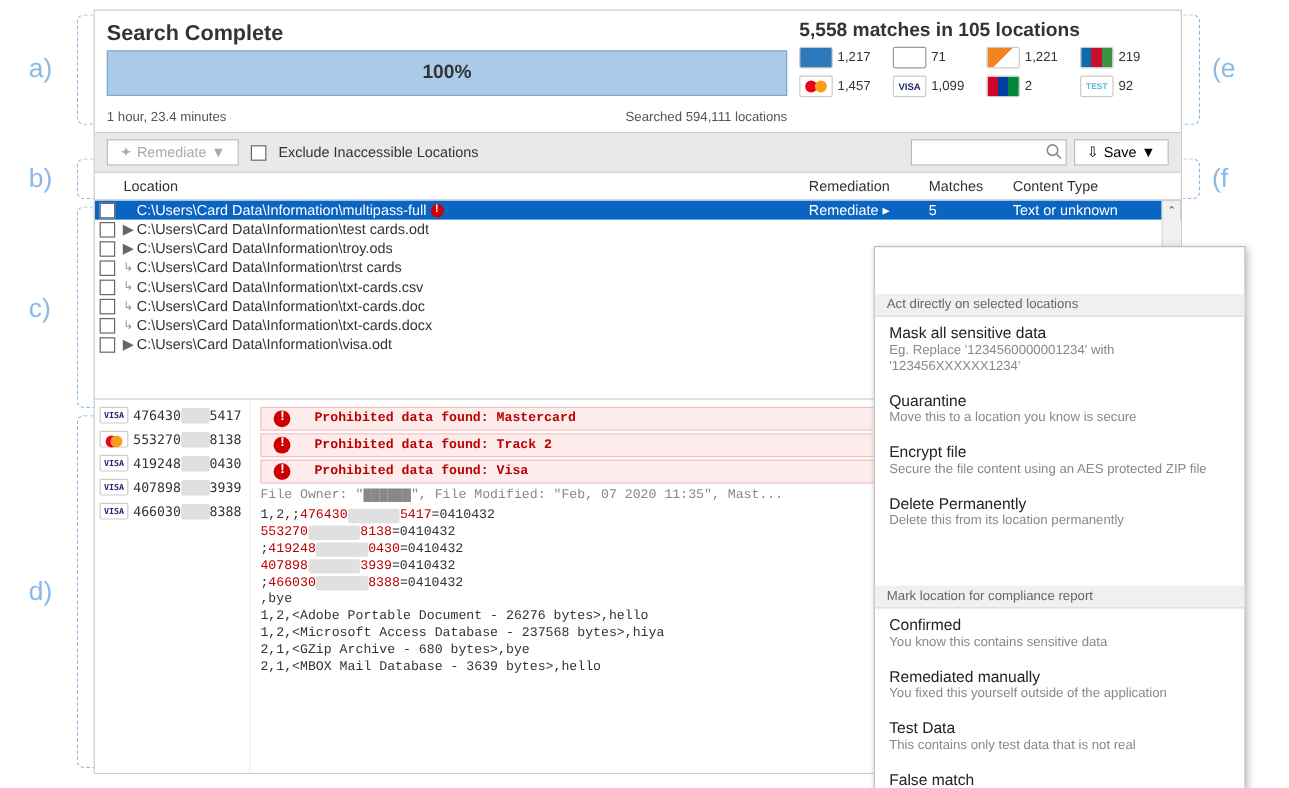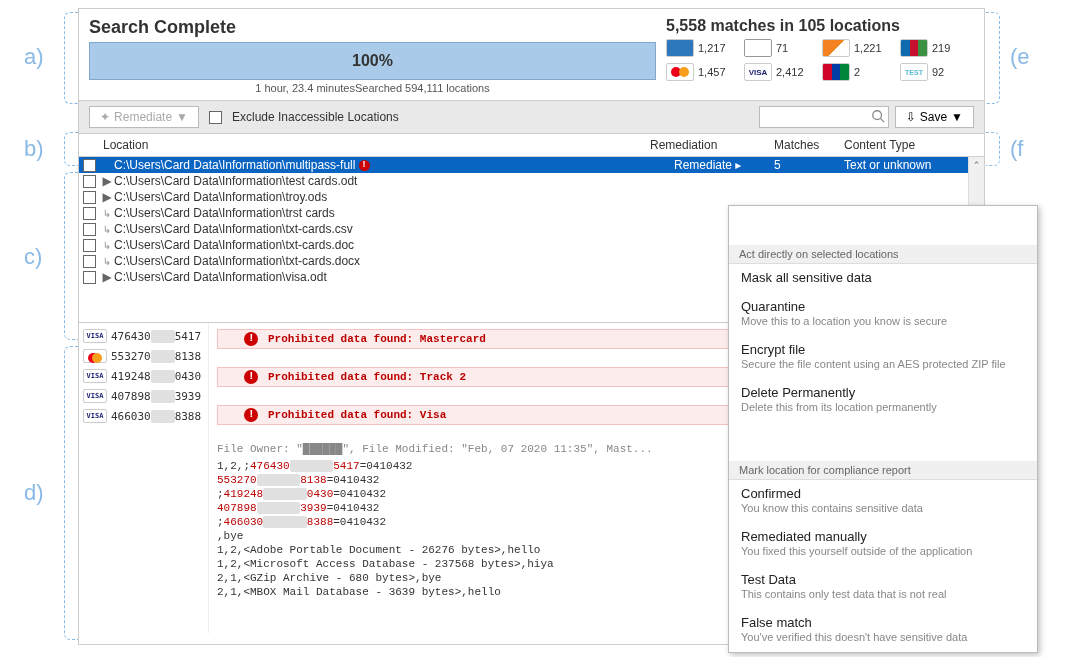--- a/index.html
+++ b/index.html
@@ -10,21 +10,21 @@
 .brace-v { position: absolute; border: 1.5px dashed #89b9e6; border-right: none; border-radius: 6px 0 0 6px; }
 .brace-v.right { border: 1.5px dashed #89b9e6; border-left: none; border-radius: 0 6px 6px 0; }
 .dbox { position: absolute; border: 1.5px dashed #89b9e6; border-radius: 4px; }
 
 .panel { position: absolute; left: 78px; top: 8px; width: 907px; height: 637px; border: 1px solid #ccc; background: #fff; }
 
 .top-row { display: flex; padding: 8px 10px 6px 10px; gap: 10px; }
 .progress-box { flex: 1; }
 .progress-title { font-size: 18px; font-weight: bold; color: #333; margin-bottom: 4px; }
 .progress-bar { height: 38px; background: #a9cbe9; border: 1px solid #7fa8cc; display: flex; align-items: center; justify-content: center; font-weight: bold; font-size: 16px; }
-.progress-meta { display: flex; justify-content: center; font-size: 11px; color: #555; margin-top: 2px; }
+.progress-meta { display: flex; justify-content: space-between; font-size: 11px; color: #555; margin-top: 12px; }
 
 .summary-box { width: 308px; }
 .summary-title { font-size: 16px; font-weight: bold; color: #333; margin-bottom: 4px; }
 .card-grid { display: flex; flex-direction: column; gap: 6px; }
 .card-row { display: flex; gap: 6px; }
 .card-item { display: flex; align-items: center; gap: 4px; width: 72px; font-size: 11px; }
 .card-logo { width: 28px; height: 18px; border: 1px solid #ccc; border-radius: 2px; display: flex; align-items: center; justify-content: center; font-size: 7px; font-weight: bold; color: #fff; }
 .amex { background: #2e77bc; } .diners { background: #fff; color:#004a93; border:1px solid #999; } .discover { background: linear-gradient(135deg,#f58220 50%,#fff 50%); color:#333; }
 .jcb { background: linear-gradient(90deg,#0f6bb0 33%,#c8102e 33% 66%,#3a913f 66%); }
 .mc { background: #fff; position:relative; }
@@ -37,21 +37,21 @@
 .toolbar { display:flex; align-items:center; padding:4px 10px; background:#e9e9e9; border-top:1px solid #ccc; border-bottom:1px solid #ccc; gap:10px; height:34px; }
 .btn { border:1px solid #bbb; background:#fff; padding:3px 10px; font-size:12px; display:inline-flex; align-items:center; gap:4px; cursor:pointer; }
 .btn-disabled { color:#aaa; }
 .chk-wrap { display:flex; align-items:center; gap:4px; font-size:12px; }
 .search-wrap { margin-left:auto; display:flex; align-items:center; gap:6px; }
 .search-input { border:1px solid #bbb; background:#fff; width:130px; height:22px; padding:0 22px 0 4px; }
 .search-ico { position:relative; }
 .search-ico svg { position:absolute; right:4px; top:3px; width:14px; height:14px; }
 
 .table-head { display:flex; border-bottom:1px solid #d0d0d0; padding:4px 0 4px 24px; font-size:12px; color:#333; }
-.th-loc { flex:1; } .th-rem { width:100px; } .th-match { width:70px;margin-left:24px; } .th-ct { width:140px; padding-right:20px;}
+.th-loc { flex:1; } .th-rem { width:100px; } .th-match { width:70px; } .th-ct { width:140px; padding-right:20px;}
 
 .rows { position:relative; height:166px; overflow:hidden; border-bottom:1px solid #ccc; }
 .row { display:flex; align-items:center; padding:2px 0 2px 4px; font-size:12px; height:16px; }
 .row.sel { background:#0a64c2; color:#fff; }
 .chk { width:13px; height:13px; border:1px solid #666; margin-right:6px; background:#fff; }
 .tri { width:10px; display:inline-block; text-align:center; color:#666; margin-right:2px; }
 .tri.sub { color:#999; font-size:10px; }
 .row .loc { flex:1; white-space:nowrap; overflow:hidden; text-overflow:ellipsis; }
 .row .rem { width:100px; } .row .mat{width:70px;} .row .ct{width:140px;}
 .err-ico { display:inline-block; width:11px; height:11px; border-radius:50%; background:#c00; margin-left:4px; position:relative; vertical-align:middle;}
@@ -60,21 +60,21 @@
 .scroll-up,.scroll-dn { height:16px; text-align:center; font-size:9px; color:#666; line-height:16px; }
 
 .detail { display:flex; height:310px; }
 .card-list { width:130px; padding:6px 4px; border-right:1px solid #eee; display:flex; flex-direction:column; gap:6px; }
 .card-list-item { display:flex; align-items:center; gap:4px; font-size:11px; font-family:Consolas,monospace; }
 .mini-logo { width:24px; height:14px; font-size:7px; font-weight:bold; display:flex; align-items:center; justify-content:center; border:1px solid #ccc; border-radius:2px;}
 .visa-m { background:#fff; color:#1a1f71; }
 .mask { background:#e0e0e0; color:transparent; border-radius:2px; padding:0 2px; }
 
 .file-pane { flex:1; padding:6px 8px; font-family:Consolas,"Courier New",monospace; font-size:11px; position:relative; }
-.alert-row { background:#fdecec; border:1px solid #f5c2c2; padding:2px 22px; margin-bottom:18px; display:flex; align-items:center; gap:10px; color:#b00; font-weight:bold; }
+.alert-row { background:#fdecec; border:1px solid #f5c2c2; padding:2px 6px; margin-bottom:2px; display:flex; align-items:center; gap:20px; color:#b00; font-weight:bold; }
 .alert-row .err-ico { width:14px; height:14px; }
 .alert-row .err-ico::after { font-size:11px; left:4px; top:0; }
 .meta-line { color:#888; margin:4px 0; white-space:nowrap; overflow:hidden; text-overflow:ellipsis;}
 .data-line { white-space:pre; color:#333; line-height:14px;}
 .data-line .red { color:#b00; }
 .pane-tools { position:absolute; right:2px; top:2px; display:flex; gap:2px;}
 .pane-tools .sq { width:18px; height:18px; border:1px solid #bbb; background:#fff; display:flex; align-items:center; justify-content:center; font-size:11px; }
 
 .context-menu { position:absolute; left:649px; top:196px; width:310px; background:#fff; border:1px solid #bbb; box-shadow:2px 2px 6px rgba(0,0,0,0.25); font-size:12px; z-index:10; }
 .cm-head { background:#f0f0f0; color:#666; padding:3px 10px; font-size:11px; border-bottom:1px solid #ddd;margin-top:39px;}
@@ -141,21 +141,21 @@
                 <span>219</span>
               </div>
             </div>
             <div class="card-row">
               <div class="card-item">
                 <span class="card-logo mc"></span>
                 <span>1,457</span>
               </div>
               <div class="card-item">
                 <span class="card-logo visa-l">VISA</span>
-                <span>2,412</span>
+                <span>1,099</span>
               </div>
               <div class="card-item">
                 <span class="card-logo unionpay"></span>
                 <span>2</span>
               </div>
               <div class="card-item">
                 <span class="card-logo test">TEST</span>
                 <span>92</span>
               </div>
             </div>
@@ -320,20 +320,21 @@
             <div class="data-line">2,1,&lt;MBOX Mail Database - 3639 bytes&gt;,hello</div>
           </div>
       </div>
     </div>
 
     <div class="context-menu">
       <div class="cm-head">Act directly on selected locations</div>
       <div id="cm1">
           <div class="cm-item">
             <div class="cm-title">Mask all sensitive data</div>
+            <div class="cm-desc">Eg. Replace '1234560000001234' with '123456XXXXXX1234'</div>
           </div>
           <div class="cm-item">
             <div class="cm-title">Quarantine</div>
             <div class="cm-desc">Move this to a location you know is secure</div>
           </div>
           <div class="cm-item">
             <div class="cm-title">Encrypt file</div>
             <div class="cm-desc">Secure the file content using an AES protected ZIP file</div>
           </div>
           <div class="cm-item">

